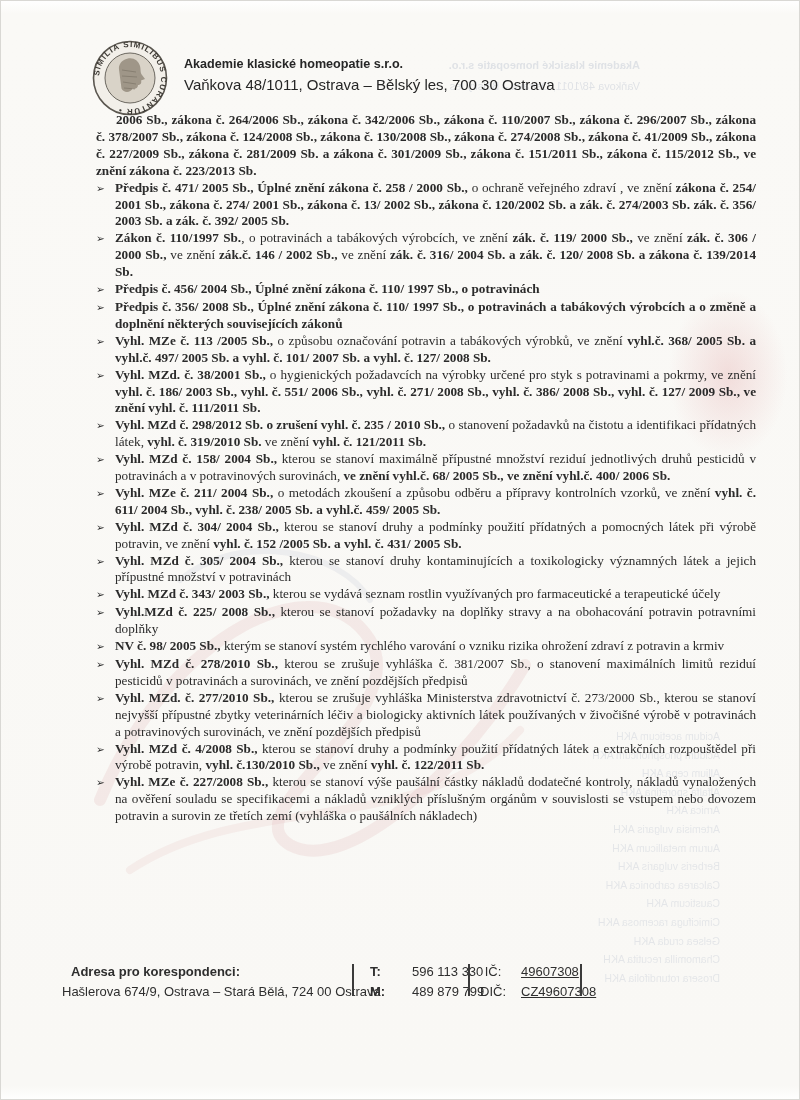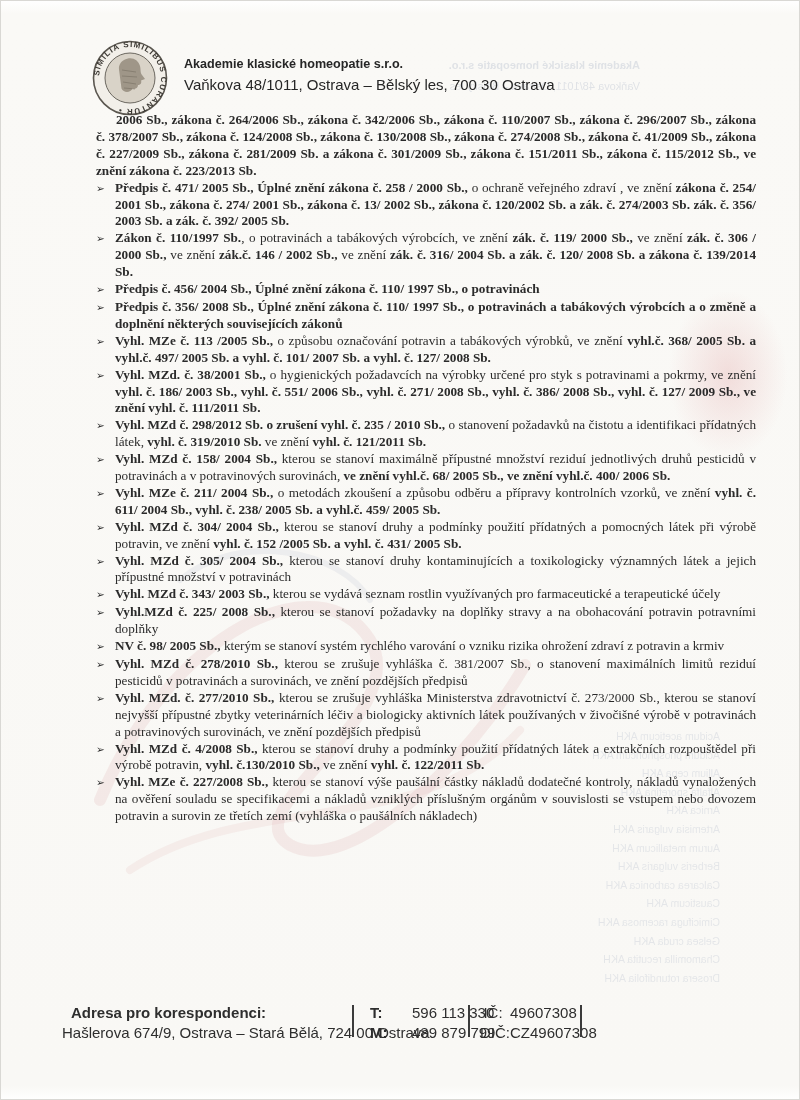--- a/index.html
+++ b/index.html
@@ -16,32 +16,32 @@
   .org-name{font-weight:bold;font-size:12.6px;line-height:15px;}
   .org-addr{font-size:15px;line-height:15px;margin-top:5px;}
   
   .body-block{position:absolute;left:96px;top:112px;width:660px;font-family:Liberation Serif, serif;}
   .item{display:flex;}
   .marker{flex:0 0 19px;width:19px;font-size:10.5px;line-height:16.9px;padding-top:1px;color:#2b2b2b;}
   .item-text{flex:1;font-size:13.2px;line-height:16.9px;text-align:justify;color:#2b2b2b;}
   .item.no-marker .item-text{text-indent:20px;}
   .item-text .b{font-weight:bold;}
   
-  .footer{position:absolute;left:0;top:1002px;width:800px;height:46px;font-size:15px;color:#2e2e2e;}
+  .footer{position:absolute;left:0;top:961px;width:800px;height:46px;font-size:13px;color:#2e2e2e;}
   .f-row{line-height:20px;white-space:nowrap;}
   .f-addr{position:absolute;left:62px;top:1px;}
   .f-addr .lbl{font-weight:bold;margin-left:9px;}
   .f-div{position:absolute;top:3px;height:32px;width:2px;background:#3b3b3b;}
   .f-div1{left:352px;}.f-div2{left:468px;}.f-div3{left:580px;}
   .f-tm{position:absolute;left:370px;top:1px;}
   .f-tm .flbl{display:inline-block;width:20px;font-weight:bold;}
   .f-tm .fval{margin-left:22px;}
   .f-ic{position:absolute;left:480px;top:1px;}
   .f-ic .flbl{display:inline-block;width:26px;text-align:center;}
-  .f-ic .fval{margin-left:4px;}
+  .f-ic .fval{margin-left:15px;text-decoration:underline;}
   .f-web{position:absolute;left:595px;top:1px;}
   
   .bleed{position:absolute;transform:scaleX(-1);color:#a9b3c5;opacity:.32;pointer-events:none;}
   .bleed-header{left:425px;top:55px;width:215px;font-size:11px;line-height:21px;font-weight:bold;}
   .bleed-header .thin{font-weight:normal;}
   .bleed-list{left:420px;top:727px;width:300px;font-size:10.5px;line-height:18.6px;opacity:.26;}
   
   .wm{position:absolute;pointer-events:none;}
   .pink-blob{position:absolute;left:668px;top:290px;width:120px;height:170px;border-radius:50%;
     background:radial-gradient(ellipse at center,rgba(228,175,175,.38),rgba(228,175,175,0) 70%);pointer-events:none;}

